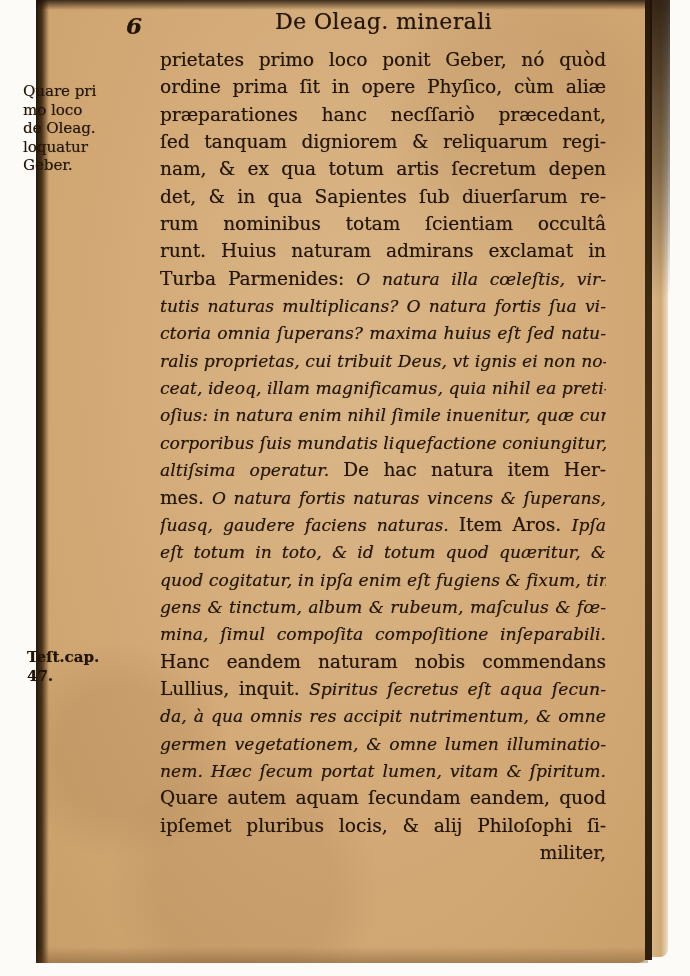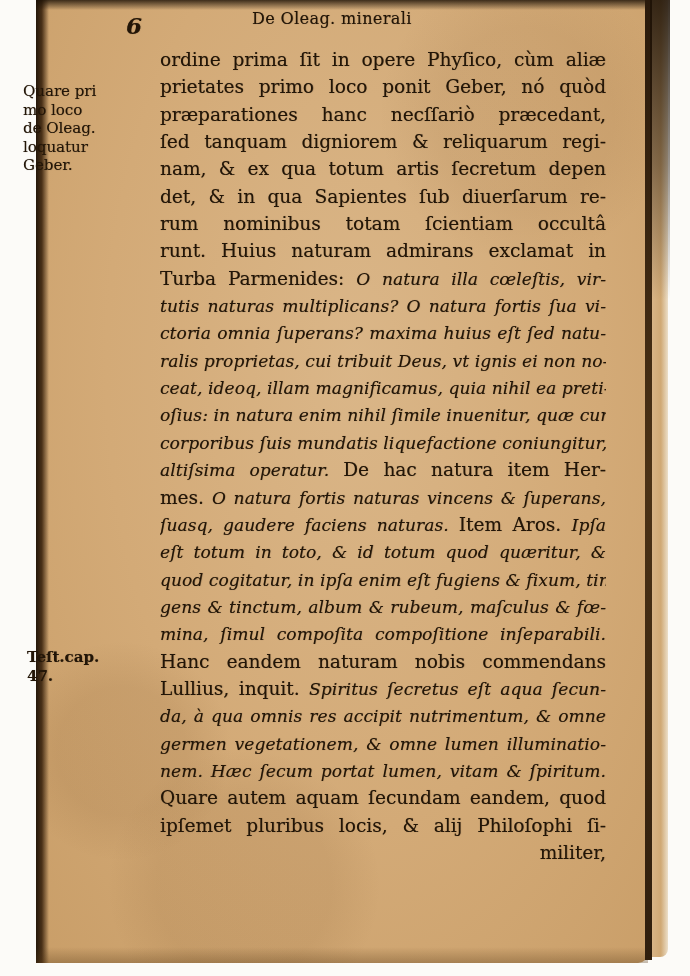--- a/index.html
+++ b/index.html
@@ -44,21 +44,21 @@
     background:linear-gradient(to bottom, rgba(30,18,6,.88) 0%, rgba(30,18,6,.45) 55%, rgba(30,18,6,0) 100%);
   }
   
   .ink{ color:#221507; text-shadow:0.3px 0.3px 0.7px rgba(34,21,7,.5); }
   .pagenum{
     position:absolute; left:126px; top:12px;
     font-size:23px; font-style:italic; font-weight:bold;
   }
   .header{
     position:absolute; left:252px; top:9px; width:240px;
-    text-align:left; font-size:16px; letter-spacing:.4px; white-space:nowrap;
+    text-align:right; font-size:22px; letter-spacing:.4px; white-space:nowrap;
   }
   .margin-note{
     position:absolute; width:150px; font-size:15px; line-height:18.6px;margin-left:8px;
   }
   .margin-note-1{ left:15px; top:82px; }
   .margin-note-2{ left:19px; top:648px; font-weight:bold; }
   .body-text{
     position:absolute; left:160px; top:46px; width:446px;
     font-size:18.5px;
   }
@@ -94,22 +94,22 @@
       <div>loquatur</div>
       <div>Geber.</div>
     </div>
 
   <div class="margin-note margin-note-2 ink">
       <div>Teſt.cap.</div>
       <div>47.</div>
     </div>
 
   <div class="body-text ink">
+      <div class="line"><span class="roman">prietates primo loco ponit Geber, nó quòd</span></div>
       <div class="line"><span class="roman">ordine prima ſit in opere Phyſico, cùm aliæ</span></div>
-      <div class="line"><span class="roman">prietates primo loco ponit Geber, nó quòd</span></div>
       <div class="line"><span class="roman">præparationes hanc necſſariò præcedant,</span></div>
       <div class="line"><span class="roman">ſed tanquam digniorem &amp; reliquarum regi-</span></div>
       <div class="line"><span class="roman">nam, &amp; ex qua totum artis ſecretum depen</span></div>
       <div class="line"><span class="roman">det, &amp; in qua Sapientes ſub diuerſarum re-</span></div>
       <div class="line"><span class="roman">rum nominibus totam ſcientiam occultâ</span></div>
       <div class="line"><span class="roman">runt. Huius naturam admirans exclamat in</span></div>
       <div class="line"><span class="roman">Turba Parmenides: </span><span class="italic">O natura illa cœleſtis, vir-</span></div>
       <div class="line"><span class="italic">tutis naturas multiplicans? O natura fortis ſua vi-</span></div>
       <div class="line"><span class="italic">ctoria omnia ſuperans? maxima huius eſt ſed natu-</span></div>
       <div class="line"><span class="italic">ralis proprietas, cui tribuit Deus, vt ignis ei non no-</span></div>

